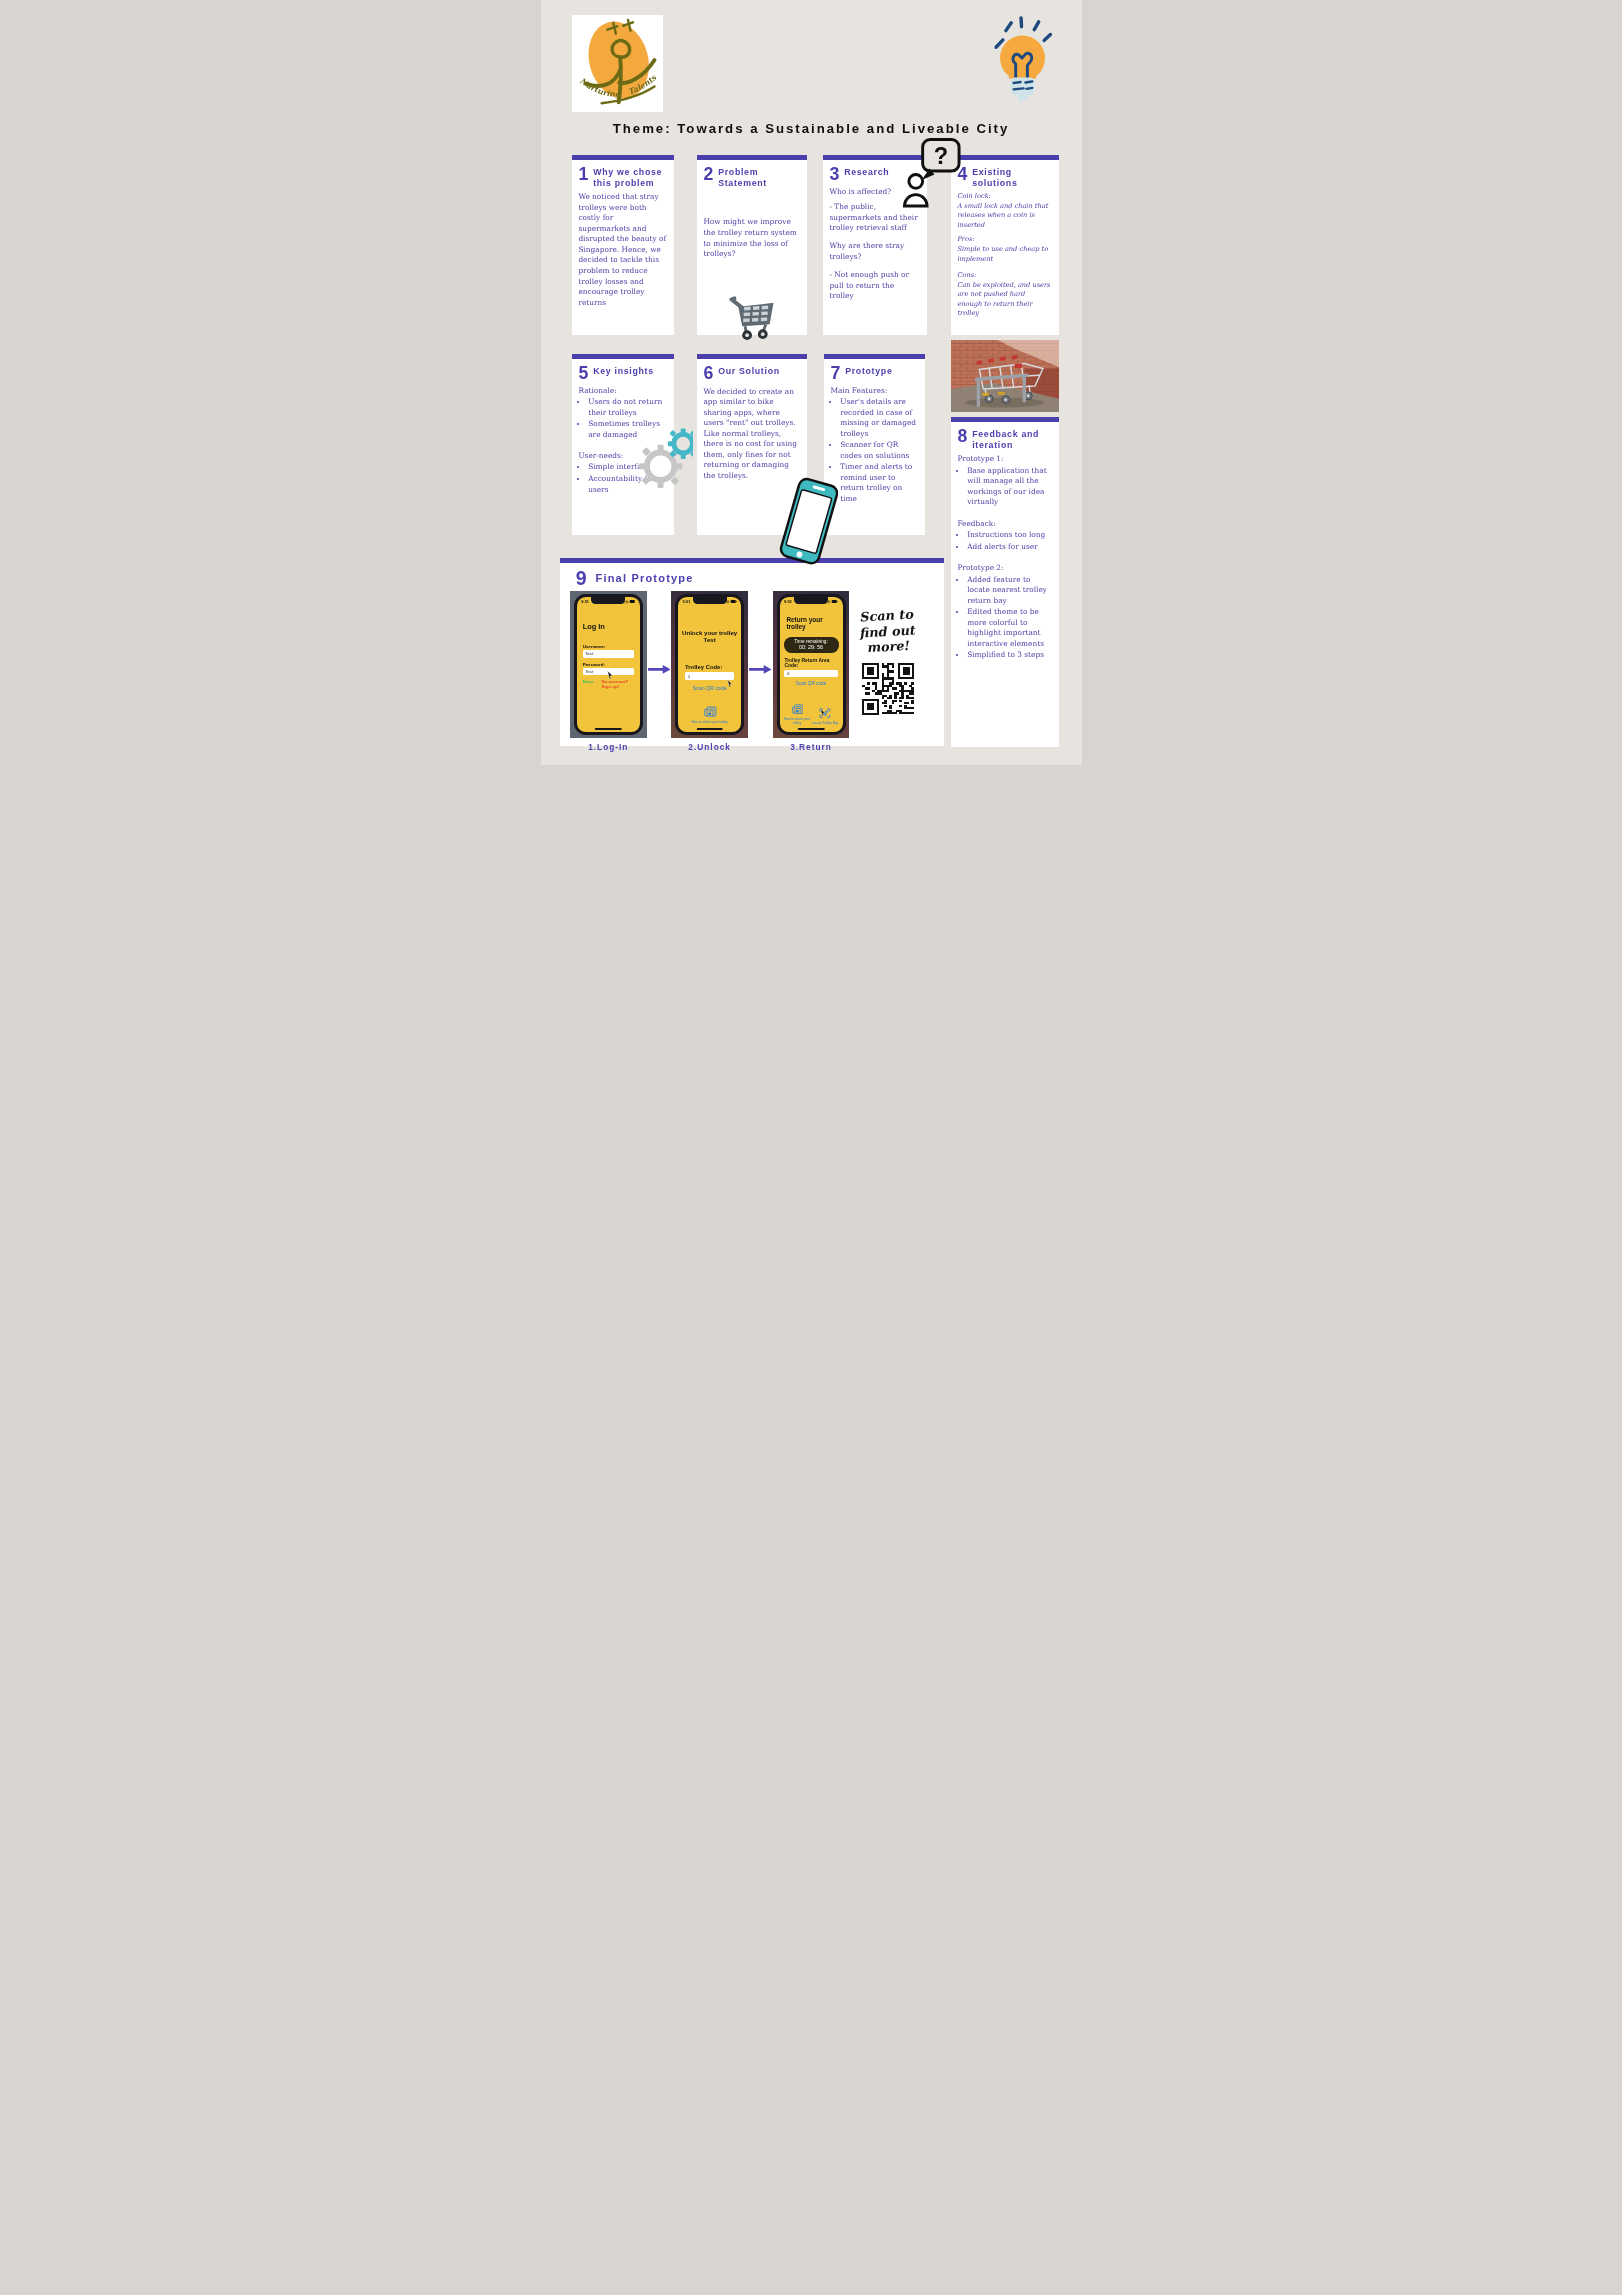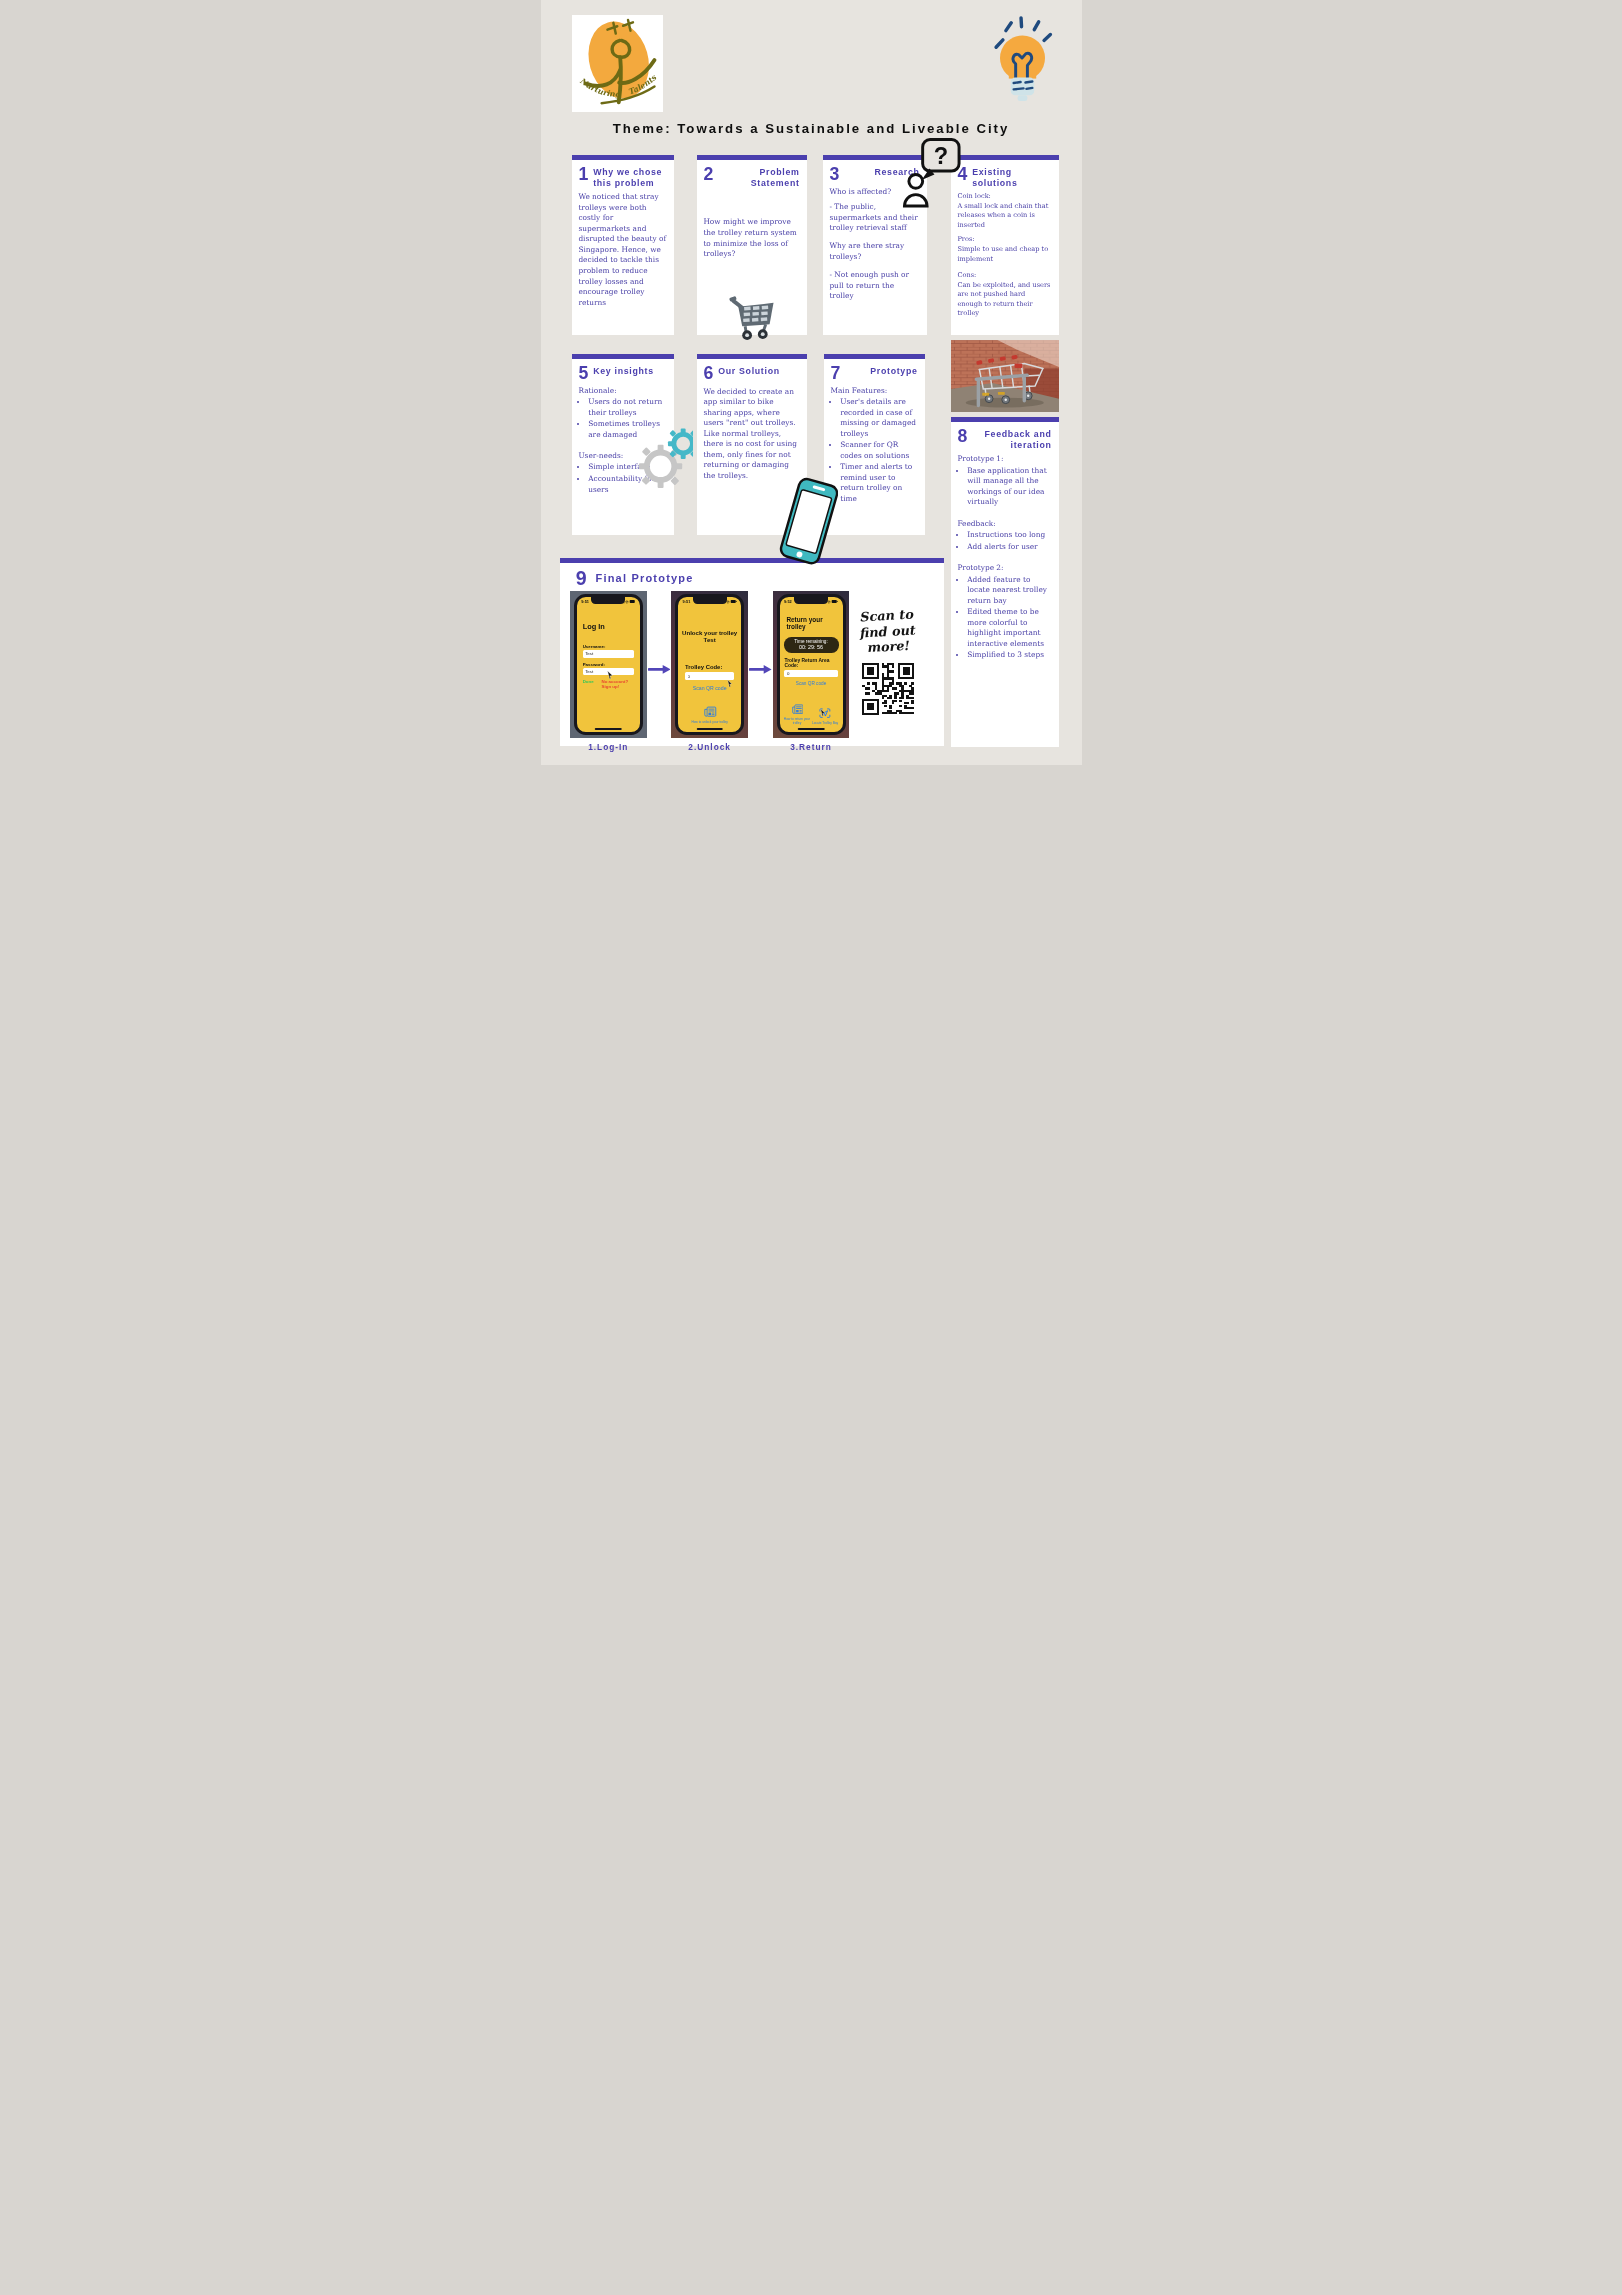--- a/index.html
+++ b/index.html
@@ -22,23 +22,23 @@
   #c3{left:282px;top:155px;width:104px;height:180px;}
   #c4{left:410px;top:155px;width:108px;height:180px;}
   #c5{left:31px;top:354px;width:102px;height:181px;}
   #c6{left:156px;top:354px;width:110px;height:181px;}
   #c7{left:283px;top:354px;width:101px;height:181px;}
   #c8{left:410px;top:417px;width:108px;height:330px;}
   #c9{left:19.6px;top:558px;width:384px;height:188px;padding:4.9px 9.8px;}
   .trow{display:flex;gap:4.9px;color:#4b3fae;margin-bottom:3.9px;align-items:flex-start;}
   .num{font:700 17.7px/0.95 "Liberation Sans",sans-serif;}
   .t{font:700 8.8px/1.2 "Liberation Sans",sans-serif;letter-spacing:0.7px;padding-top:1.5px;flex:1;}
-  .t.center{text-align:right;}
+  .t.center{text-align:left;}
   .body{font:400 7.4px/1.42 "DejaVu Serif",serif;color:#4a41a7;}
-  .body.small{font-size:6.6px;line-height:1.45;}
+  .body.small{font-size:6.6px;line-height:1.45;font-style:italic;}
   .body p{margin:0 0 4.9px;}
   .body .hd{margin-bottom:0;}
   .body ul{margin:1px 0 4.9px;padding-left:9.8px;}
   .body li{margin-bottom:1px;}
   
   .cart-icon{position:absolute;left:50%;transform:translateX(-50%);bottom:-7.9px;}
   .pq-icon{position:absolute;left:361px;top:138px;z-index:6;}
   .gears-icon{position:absolute;left:97px;top:419px;z-index:6;}
   .tphone-icon{position:absolute;left:238px;top:477px;z-index:6;}
   .photo{position:absolute;left:410px;top:340px;width:108px;height:72px;}

